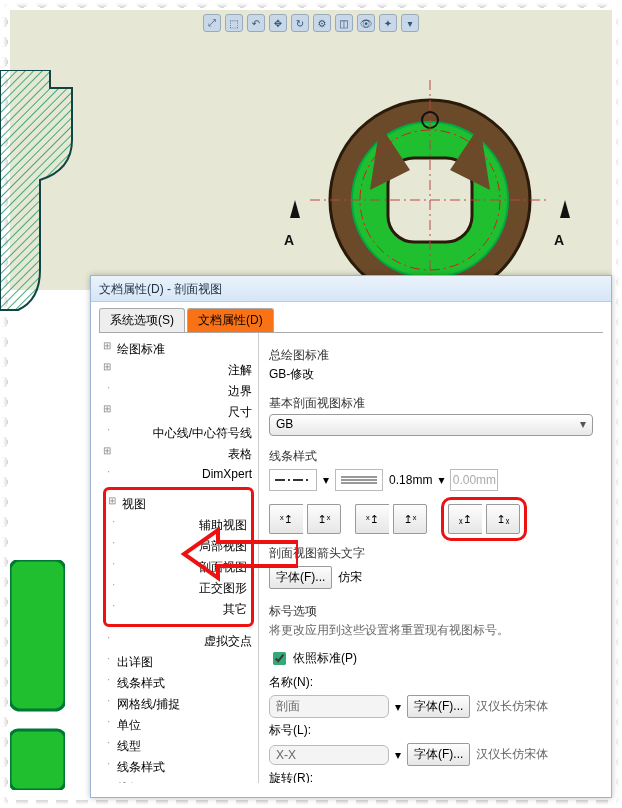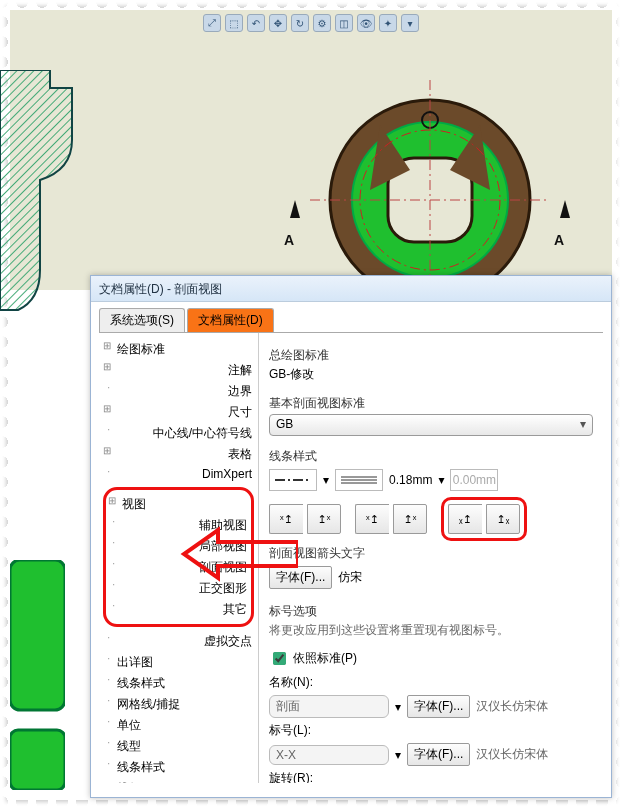--- a/index.html
+++ b/index.html
@@ -30,21 +30,21 @@
   .dlg-title { height:26px; background:linear-gradient(#eaf2fb,#d6e6f7); border-bottom:1px solid #bcd; padding:5px 8px; color:#234; }
   .tabbar { display:flex; margin:6px 8px 0 8px; }
   .tab { border:1px solid #aaa; border-bottom:none; padding:3px 10px; background:#eee; margin-right:2px; border-radius:3px 3px 0 0; cursor:pointer; }
   .tab.active { background:#f97316; }
   .dlg-body { display:flex; border-top:1px solid #aaa; margin:0 8px 8px 8px; height:calc(100% - 70px); }
 
   .tree { width:160px; border-right:1px solid #ccc; padding:6px 4px; overflow:auto; }
   .tree-item { padding:2px 2px 2px 14px; position:relative; white-space:nowrap; }
   .tree-item::before { content:"⊞"; position:absolute; left:0; top:1px; color:#888; font-size:10px; }
   .tree-item.leaf::before { content:"·"; left:4px; color:#999; }
-  .tree-group { border:3px solid #e11; border-radius:14px; padding:4px 2px; margin:4px 0; }
+  .tree-group { border:3px solid #e11; border-radius:6px; padding:4px 2px; margin:4px 0; }
   .sub { padding-left:24px;text-align:right; }
 
   .right { flex:1; padding:8px 10px; overflow:auto; }
   .section-lbl { margin:6px 0 2px 0; color:#333; }
   .combo { width:100%; height:22px; border:1px solid #9a9a9a; background:linear-gradient(#fff,#e8e8e8); border-radius:4px; padding:2px 6px; position:relative; }
   .combo::after { content:"▾"; position:absolute; right:6px; top:2px; color:#555; }
   .row { display:flex; align-items:center; gap:6px; margin:4px 0; }
   .lw-box { width:48px; height:22px; border:1px solid #bbb; background:#fff; display:flex; align-items:center; justify-content:center; }
   .btnset { display:flex; gap:4px; }
   .icobtn { width:34px; height:30px; border:1px solid #9a9a9a; background:linear-gradient(#fdfdfd,#e6e6e6); border-radius:2px; display:flex; align-items:center; justify-content:center; font-size:11px; }

